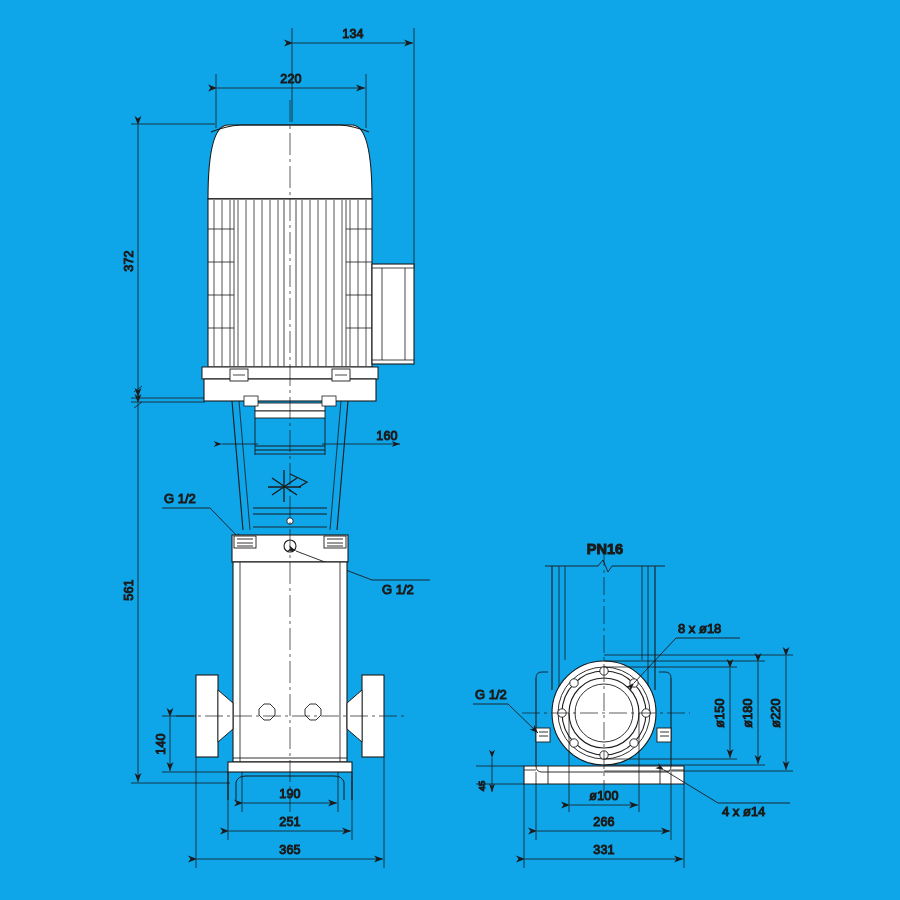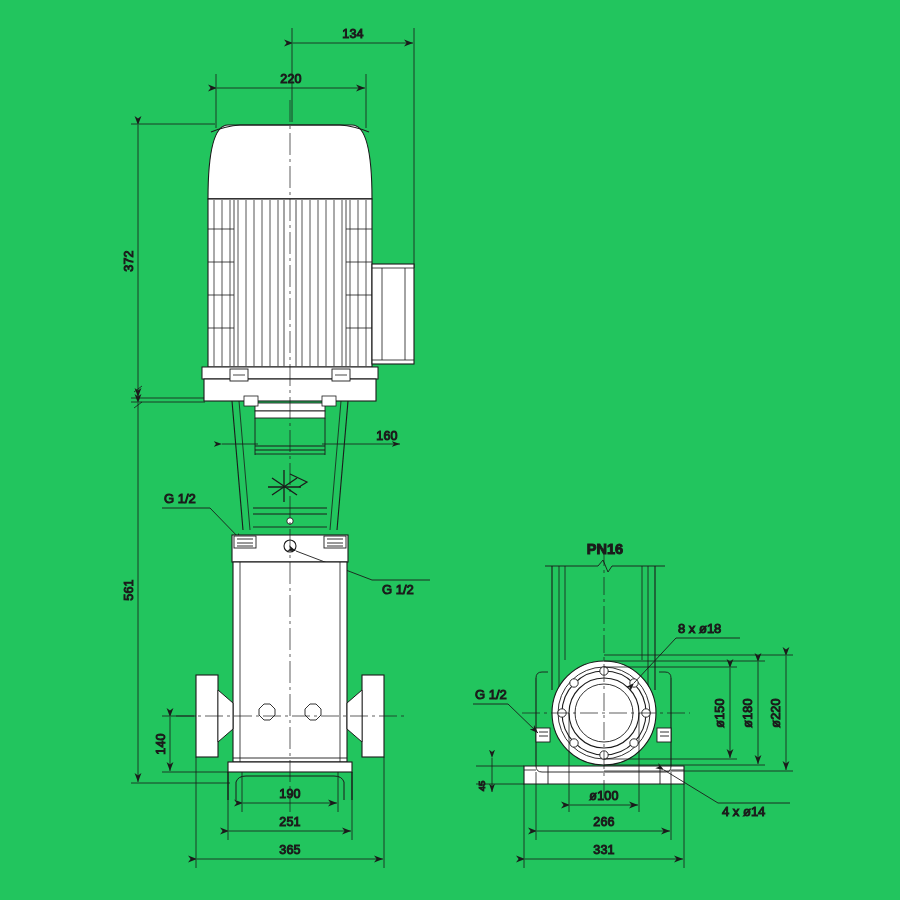--- a/index.html
+++ b/index.html
@@ -1,19 +1,19 @@
 <!DOCTYPE html>
 <html><head>
 <meta charset="utf-8">
 <title>Pump Dimensional Drawing</title>
 <style>
   html,body{margin:0;padding:0;background:#ffffff;}
   body{width:900px;height:900px;overflow:hidden;
        font-family:"Liberation Sans","DejaVu Sans",sans-serif;color:#1b1b1b;}
-  #sheet{position:relative;width:900px;height:900px;background:#22c55e;}
+  #sheet{position:relative;width:900px;height:900px;background:#0ea5e9;}
   svg{display:block;}
   text{font-family:"Liberation Sans","DejaVu Sans",sans-serif;fill:#1b1b1b;}
   .dimtxt{font-size:12.5px;letter-spacing:.2px;}
   .labeltxt{font-size:13px;}
   .bold{font-weight:bold;font-size:14.5px;}
   .tiny{font-size:9.5px;}
 </style>
 </head>
 <body>
 

